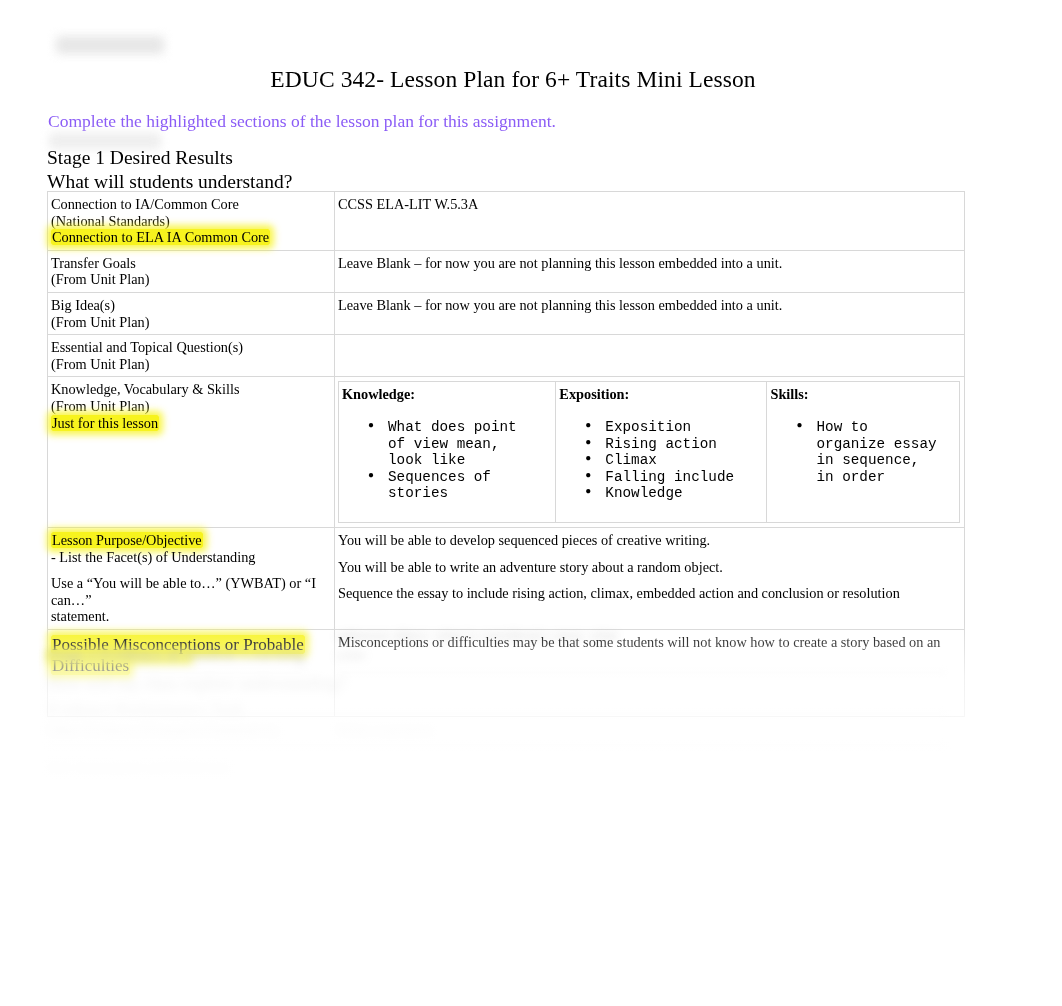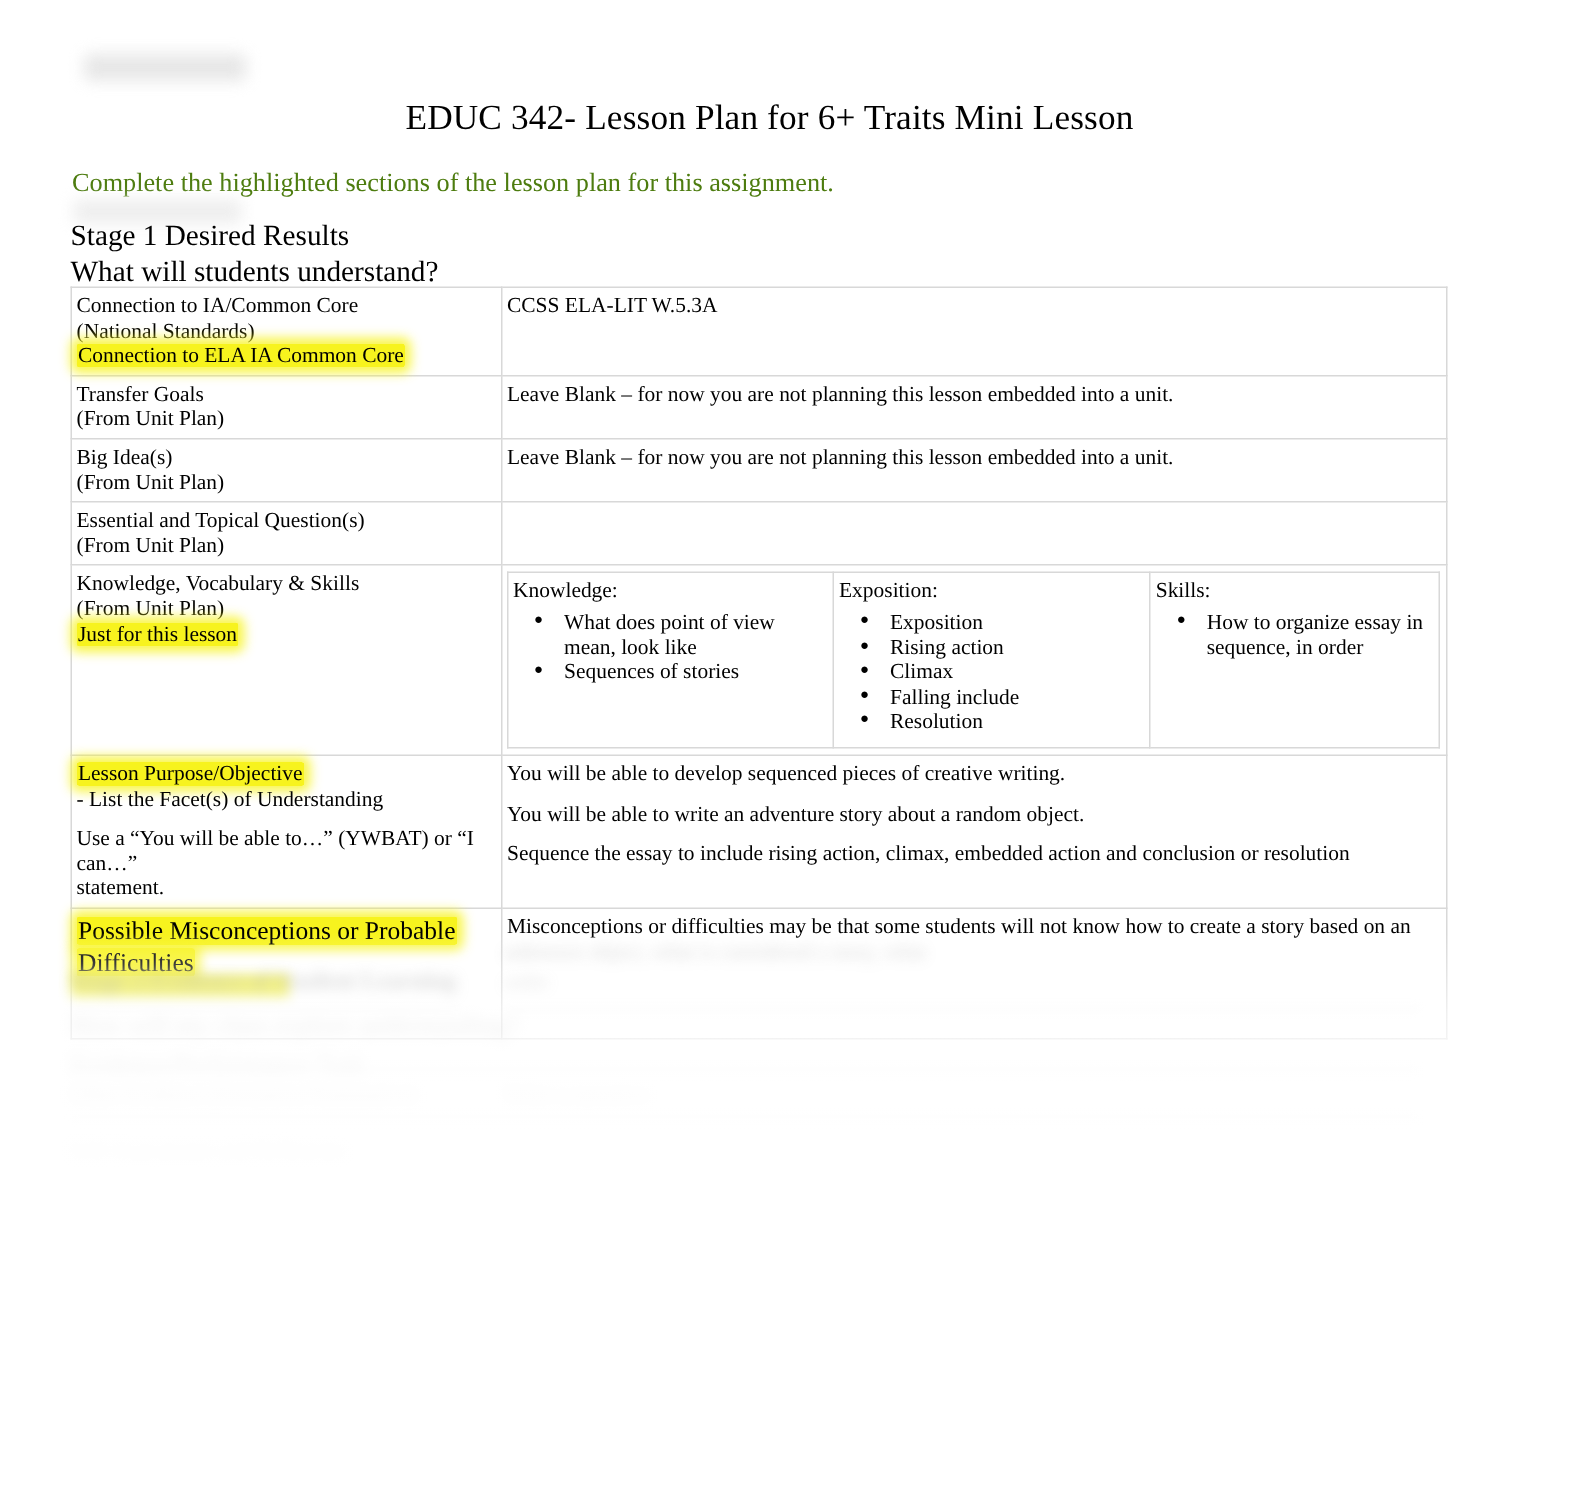--- a/index.html
+++ b/index.html
@@ -51,21 +51,21 @@
     text-align: center;
     font-size: 23.5px;
     line-height: 30px;
     letter-spacing: 0.1px;
   }
   #instruction {
     position: absolute;
     left: 48px; top: 110px;
     font-size: 17.5px;
     line-height: 22px;
-    color: #4d7c0f;
+    color: #8b5cf6;
   }
   #stage-heading {
     position: absolute;
     left: 47px; top: 146px;
     font-size: 19.5px;
     line-height: 23.5px;
   }
   #stage-heading div { white-space: nowrap; }
 
   
@@ -91,38 +91,39 @@
 
   
   .hl {
     background: #f7f31e;
     box-shadow: 0 0 7px 4px rgba(247,243,30,0.78);
     padding: 0 1px;
     border-radius: 2px;
   }
 
   ul.bul {
-    margin: 4px;
+    margin: 16px;
     padding-left: 30px;
     list-style: none;
+    font-family: Liberation Mono, monospace;
   }
   ul.bul li {
     position: relative;
     margin: 0;
     padding-left: 0;
     line-height: 16.6px;
   }
   ul.bul li::before {
     content: "\25CF";
     position: absolute;
     left: -20px;
     top: -1px;
     font-size: 10px;
   }
-  .sub-head { margin: 0 0 1px 0; }
+  .sub-head { margin: 0 0 1px 0; font-weight: bold; }
 
   
   table.tri {
     width: 100%;
     border-collapse: collapse;
     table-layout: fixed;
   }
   table.tri td {
     border: none;
     border-right: 1px solid #e2e2e2;
@@ -271,21 +272,21 @@
                   <li>Sequences of stories</li>
                 </ul>
               </td>
               <td>
                 <p class="sub-head">Exposition:</p>
                 <ul class="bul">
                   <li>Exposition</li>
                   <li>Rising action</li>
                   <li>Climax</li>
                   <li>Falling include</li>
-                  <li>Resolution</li>
+                  <li>Knowledge</li>
                 </ul>
               </td>
               <td>
                 <p class="sub-head">Skills:</p>
                 <ul class="bul">
                   <li>How to organize essay in sequence, in order</li>
                 </ul>
               </td>
             </tr>
               </tbody>

